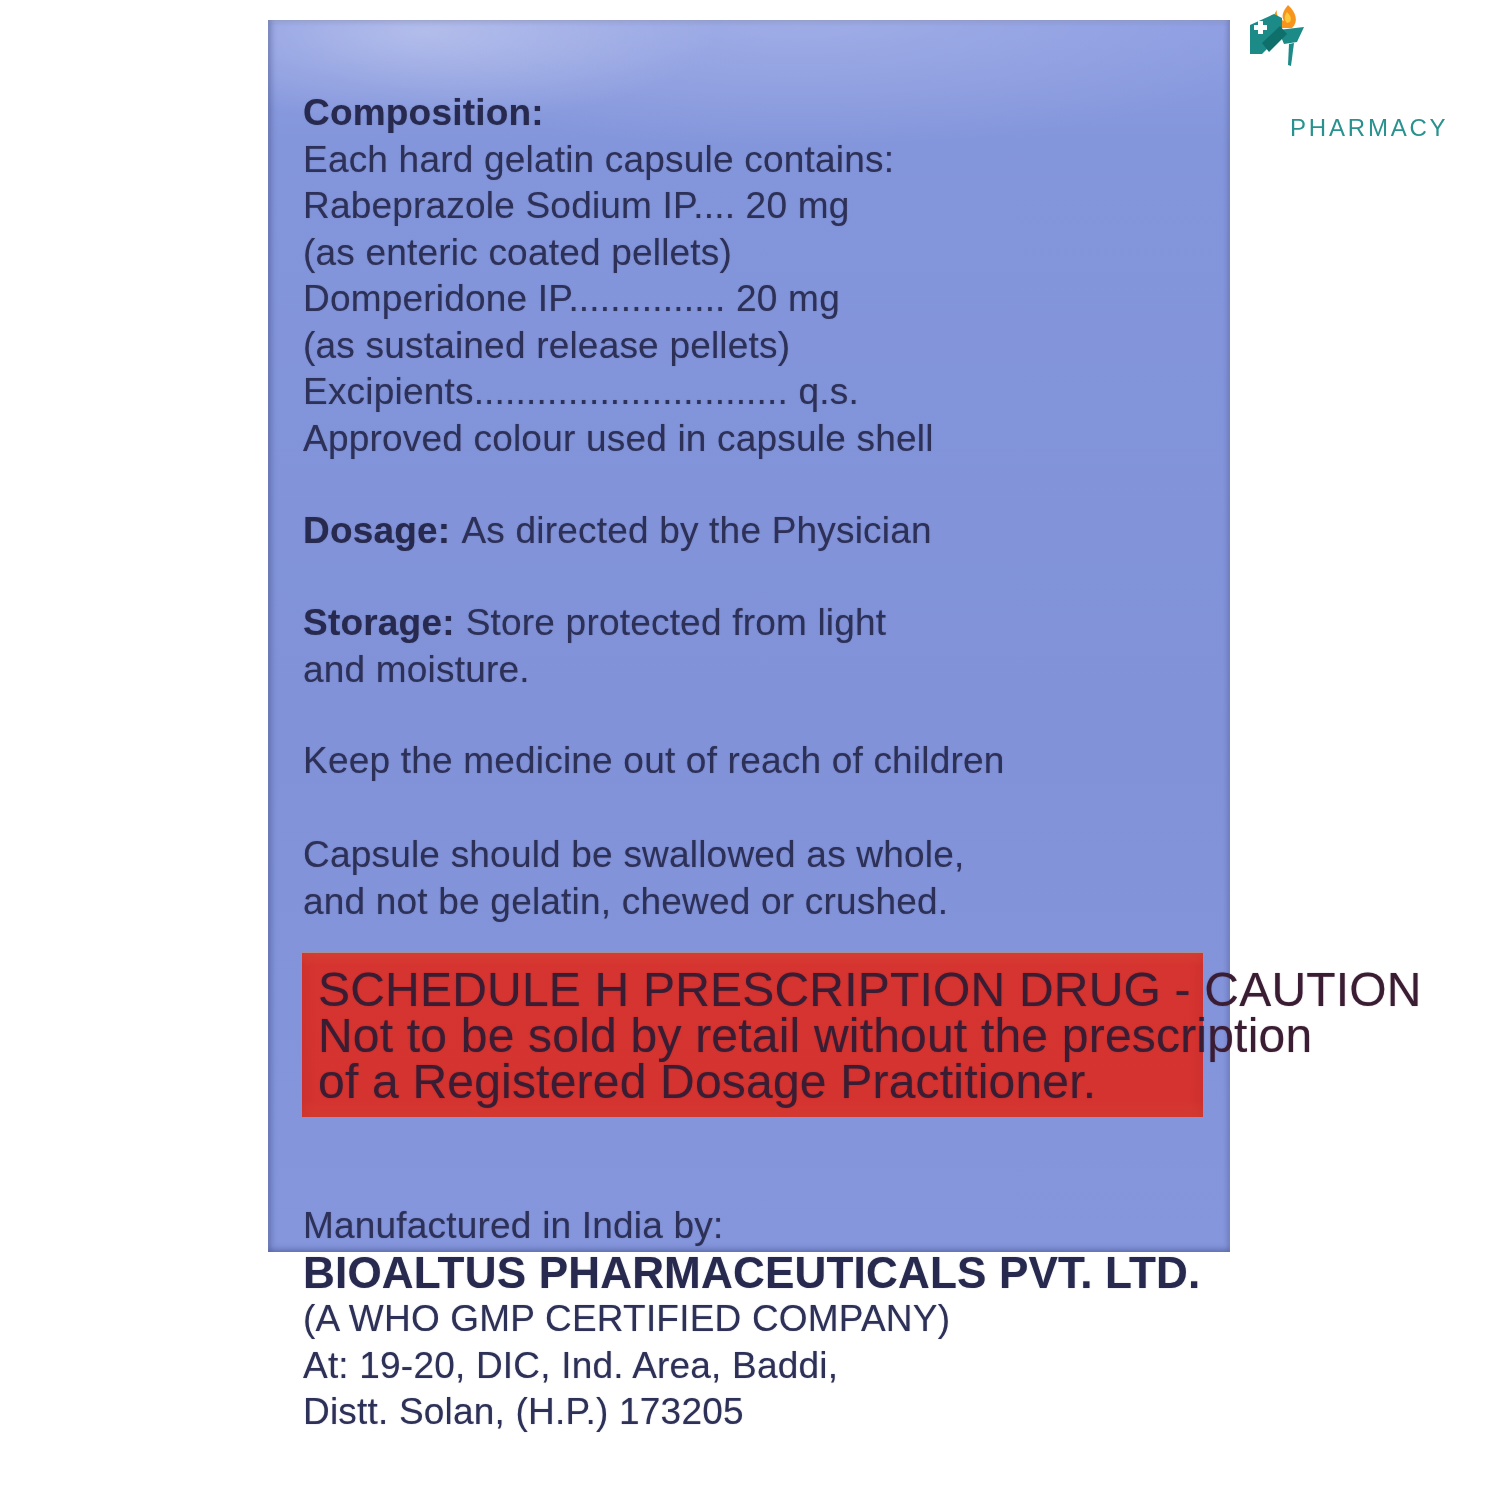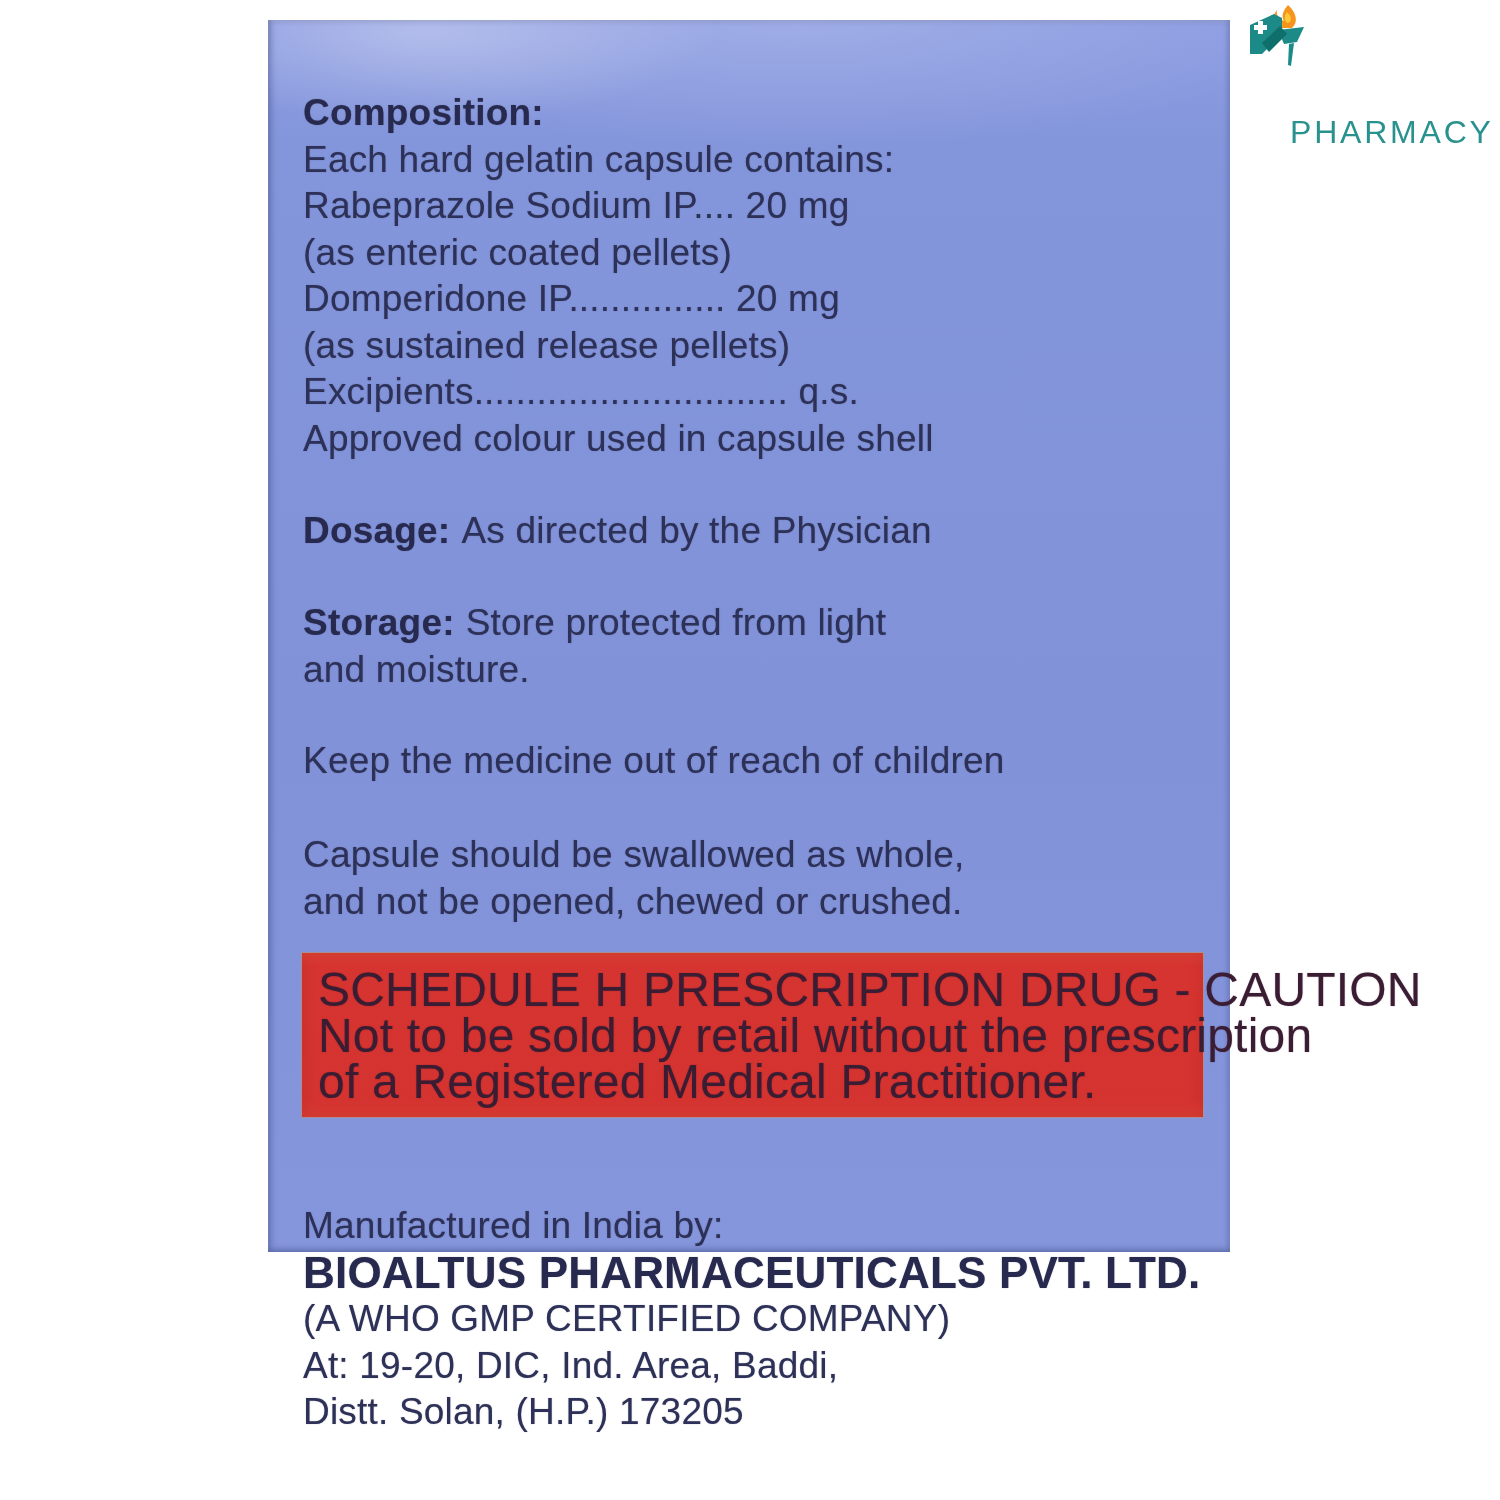--- a/index.html
+++ b/index.html
@@ -62,21 +62,21 @@
   
   .logo{position:absolute;left:1222px;top:0;width:278px;height:160px;}
   .logo .icon{position:absolute;left:25px;top:4px;width:62px;height:70px;}
   .logo .brand{
     position:absolute;left:4px;top:52px;
     font-size:63px;font-weight:bold;letter-spacing:-1.5px;
     color:#1f8e8b;line-height:1;
   }
   .logo .brand-sub{
     position:absolute;left:68px;top:116px;
-    font-size:32px;font-weight:500;letter-spacing:2.8px;
+    font-size:24px;font-weight:500;letter-spacing:2.8px;
     color:#2a928e;line-height:1;
   }
 </style>
 </head>
 <body>
 
 <div class="scene">
 
   <div class="package">
 
@@ -99,27 +99,27 @@
 
     <div class="txt storage">
       <div>
         <span class="lbl">Storage:</span><span>Store protected from light</span>
       </div>
       <div>and moisture.</div>
     </div>
 
     <div class="txt capsule">
       <div>Capsule should be swallowed as whole,</div>
-      <div>and not be opened, chewed or crushed.</div>
+      <div>and not be gelatin, chewed or crushed.</div>
     </div>
 
     <div class="schedule">
       <div class="line">SCHEDULE H PRESCRIPTION DRUG - CAUTION</div>
       <div class="line">Not to be sold by retail without the prescription</div>
-      <div class="line">of a Registered Medical Practitioner.</div>
+      <div class="line">of a Registered Dosage Practitioner.</div>
     </div>
 
     <div class="txt mfr">
       <div>Manufactured in India by:</div>
       <div class="mfr-name">BIOALTUS PHARMACEUTICALS PVT. LTD.</div>
       <div>(A WHO GMP CERTIFIED COMPANY)</div>
       <div>At: 19-20, DIC, Ind. Area, Baddi,</div>
       <div>Distt. Solan, (H.P.) 173205</div>
     </div>
 

